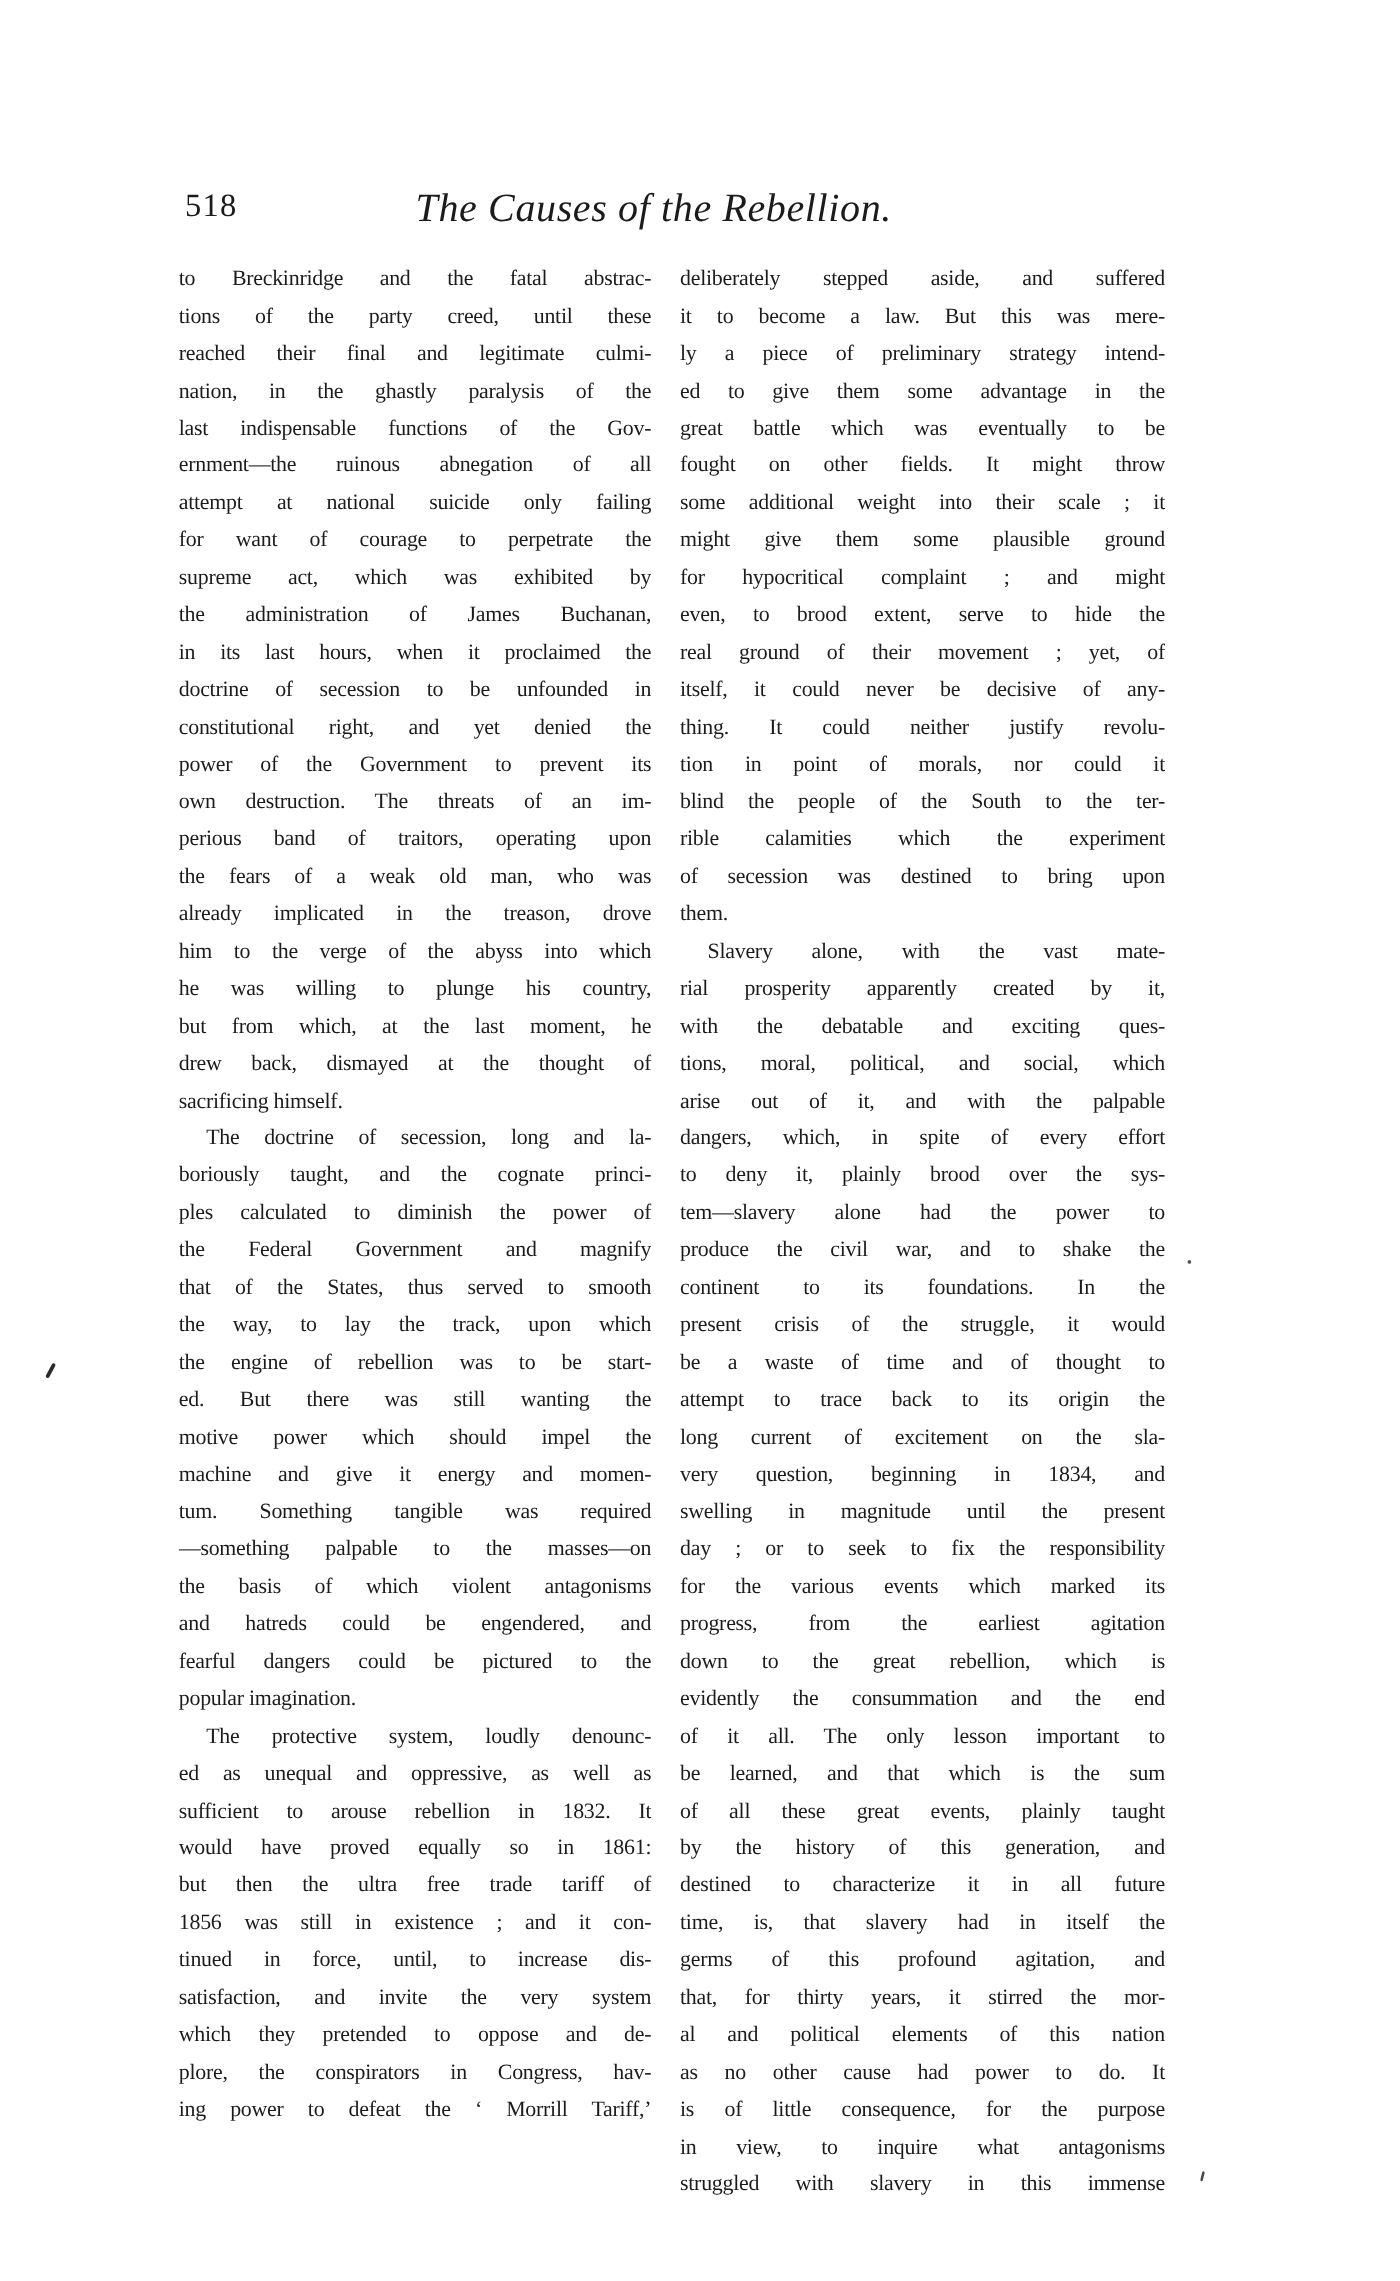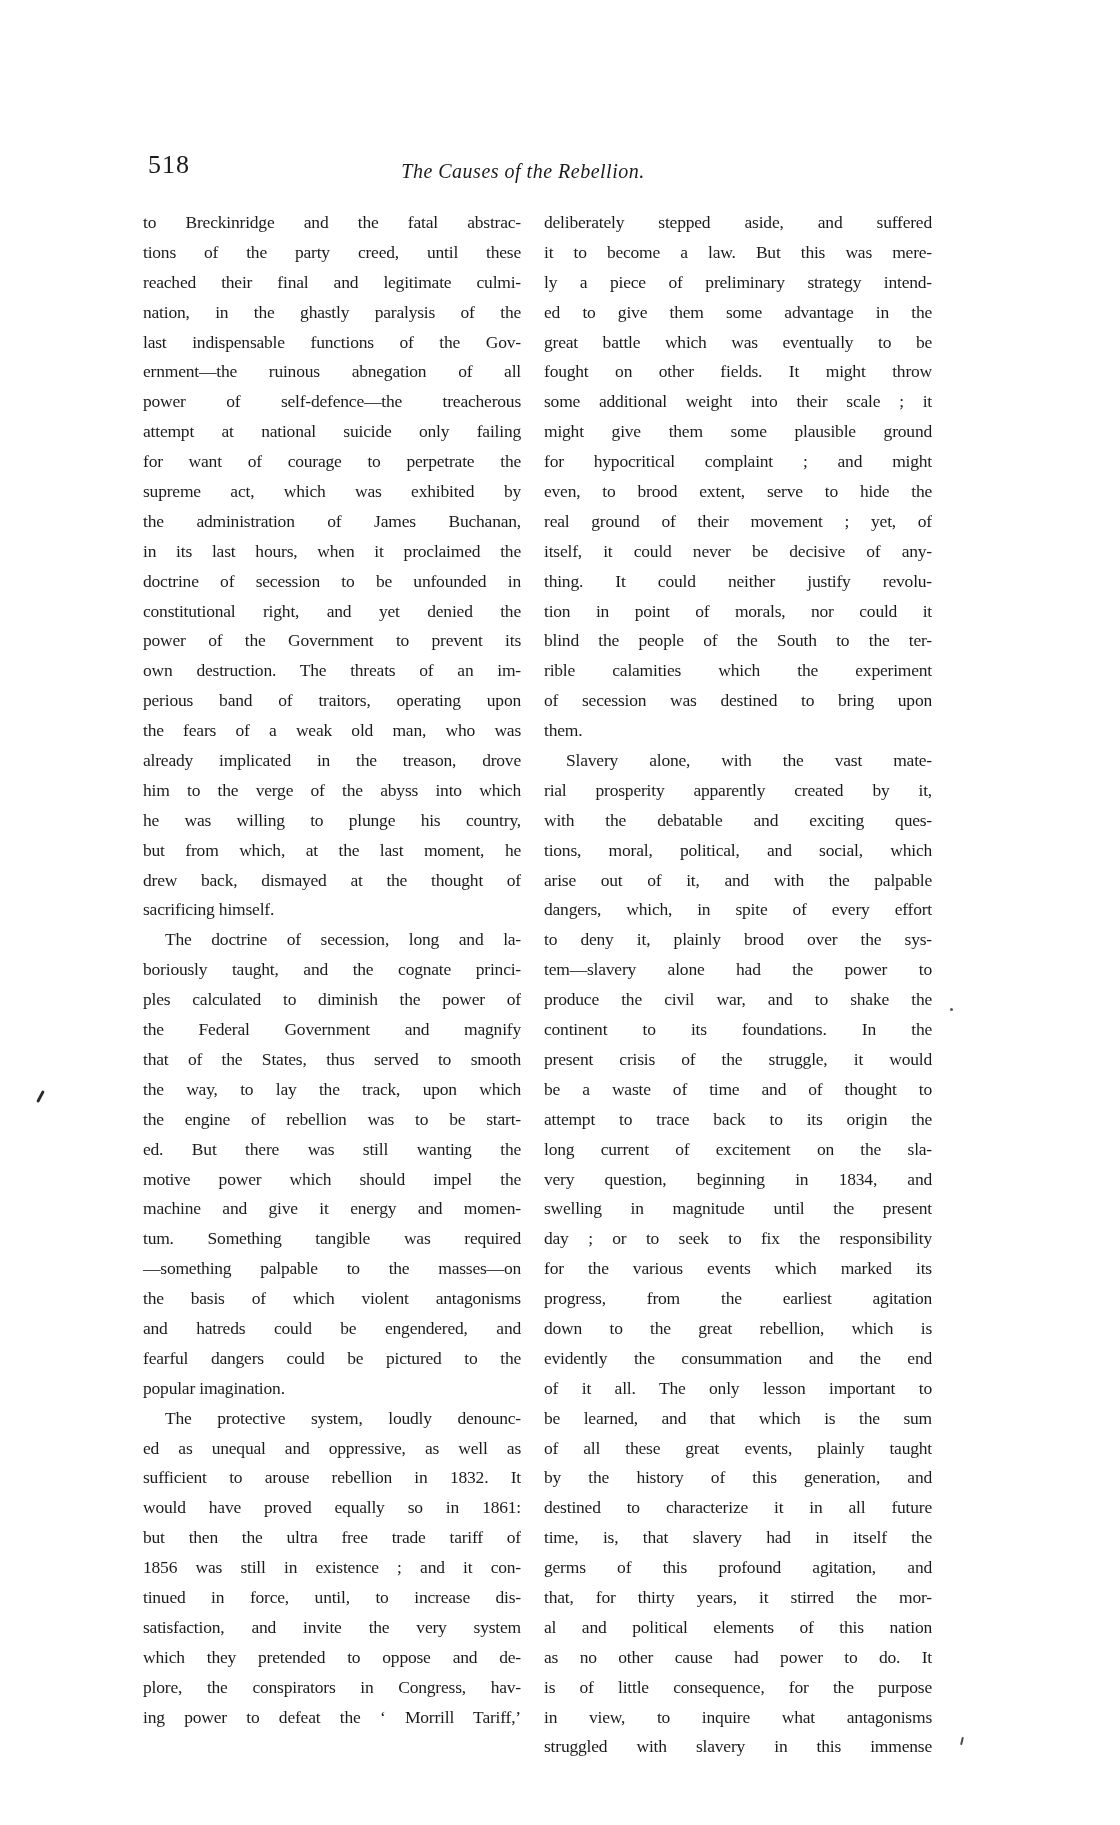--- a/index.html
+++ b/index.html
@@ -20,24 +20,23 @@
     font-size: 26px;
     letter-spacing: 1px;
   }
   .title {
     position: absolute;
     left: 143px;
     top: 148px;
     width: 760px;
     text-align: center;
     font-style: italic;
-    font-size: 20px;
+    font-size: 32px;
     letter-spacing: 0.5px;
     white-space: nowrap;
-    margin-top: 12px;
   }
   .col {
     position: absolute;
     top: 208px;
     font-size: 17.5px;
     line-height: 29.9px;
     letter-spacing: -0.2px;
   }
   .col-left  { left: 143px; width: 378px; }
   .col-right { left: 544px; width: 388px; }
@@ -62,21 +61,20 @@
   <div class="pagenum">518</div>
   <div class="title">The Causes of the Rebellion.</div>
 
   <div class="col col-left" id="col-left">
       <div class="line">to Breckinridge and the fatal abstrac-</div>
       <div class="line">tions of the party creed, until these</div>
       <div class="line">reached their final and legitimate culmi-</div>
       <div class="line">nation, in the ghastly paralysis of the</div>
       <div class="line">last indispensable functions of the Gov-</div>
       <div class="line">ernment—the ruinous abnegation of all</div>
-      <div class="line">power of self-defence—the treacherous</div>
       <div class="line">attempt at national suicide only failing</div>
       <div class="line">for want of courage to perpetrate the</div>
       <div class="line">supreme act, which was exhibited by</div>
       <div class="line">the administration of James Buchanan,</div>
       <div class="line">in its last hours, when it proclaimed the</div>
       <div class="line">doctrine of secession to be unfounded in</div>
       <div class="line">constitutional right, and yet denied the</div>
       <div class="line">power of the Government to prevent its</div>
       <div class="line">own destruction.  The threats of an im-</div>
       <div class="line">perious band of traitors, operating upon</div>

